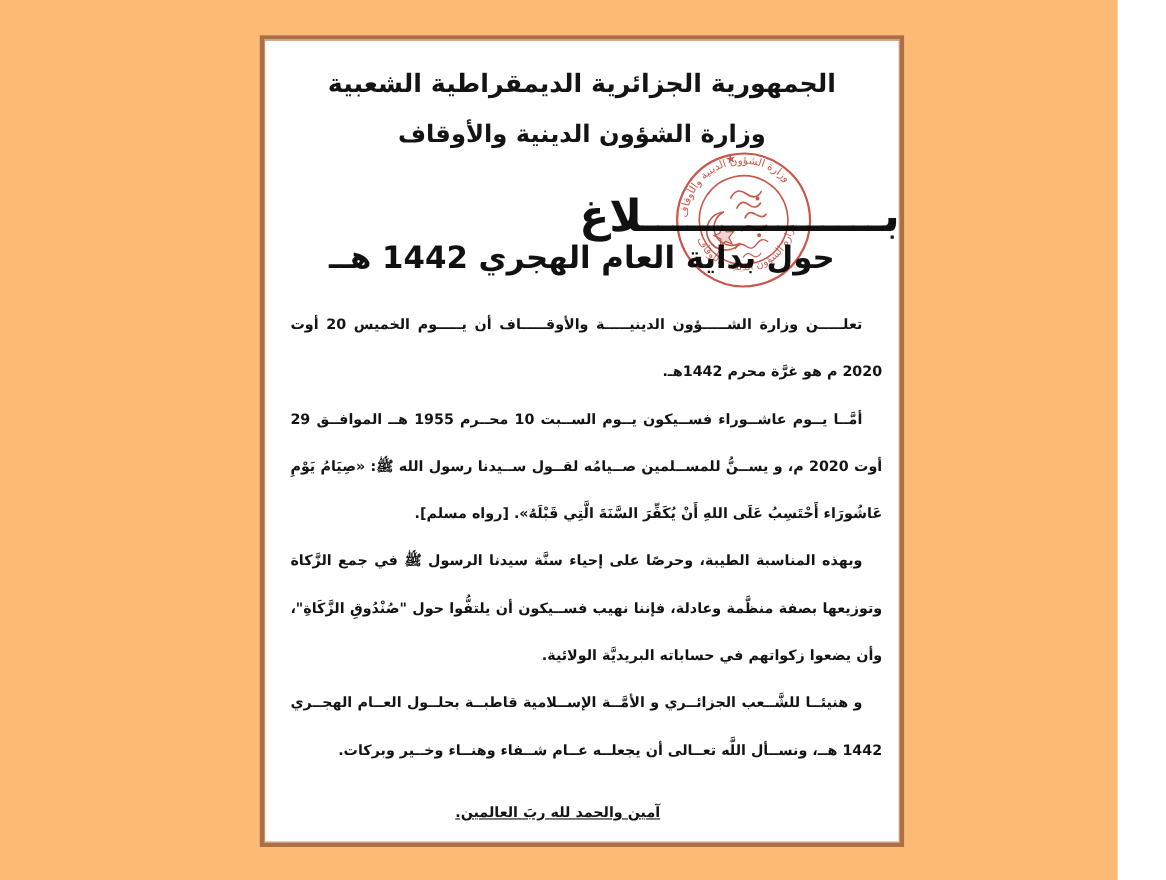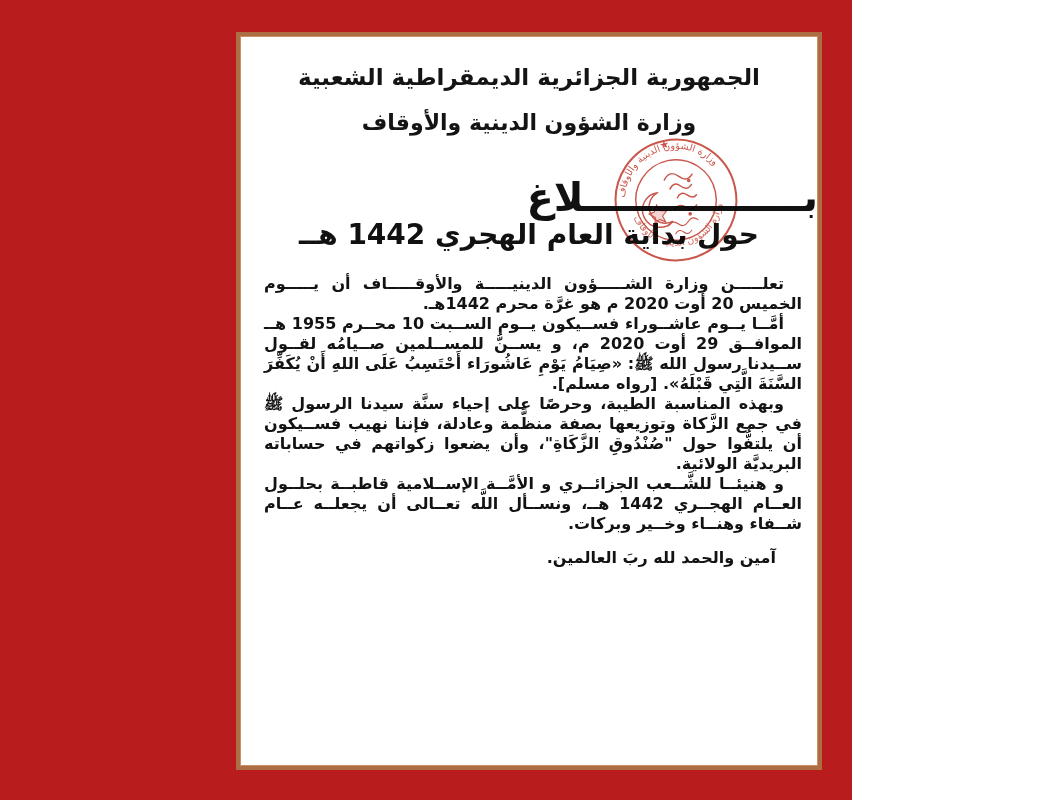--- a/index.html
+++ b/index.html
@@ -1,19 +1,19 @@
 <!DOCTYPE html>
 <html lang="ar"><head>
 <meta charset="utf-8">
 <style>
   html,body { margin:0; padding:0; }
   .canvas {
     position:relative;
-    width:852px; height:800px;
-    background:#b91c1c;
+    width:1016px; height:800px;
+    background:#fdba74;
     overflow:hidden;
     font-family:"DejaVu Sans", sans-serif;
   }
   .page {
     position:absolute;
     left:236px; top:32px;
     width:586px; height:738px;
     box-sizing:border-box;
     background:#ffffff;
     border:4px solid #ae6e44;
@@ -48,30 +48,31 @@
     opacity:0.85;
     mix-blend-mode:multiply;
     pointer-events:none;
   }
   .stamp svg { width:100%; height:100%; }
   .stamp text { font-family:"DejaVu Sans", sans-serif; }
   .body-text {
     position:absolute; top:238px; right:16px; left:24px;
     direction:rtl;
     text-align:justify;
-    font-size:16px; font-weight:bold;
-    line-height:20px;
+    font-size:13px; font-weight:bold;
+    line-height:43px;
     color:#131313;
   }
   .body-text p { margin:0; text-indent:18px; }
   .closing {
-    text-align:right;
+    text-align:center;
     text-indent:0 !important;
     margin-top:14px !important;
     transform:translateX(-26px);
+    text-decoration:underline;
   }
 </style>
 </head>
 <body>
 
 <div class="canvas">
   <div class="page">
 
     <div class="hdr1">الجمهورية الجزائرية الديمقراطية الشعبية</div>
 

